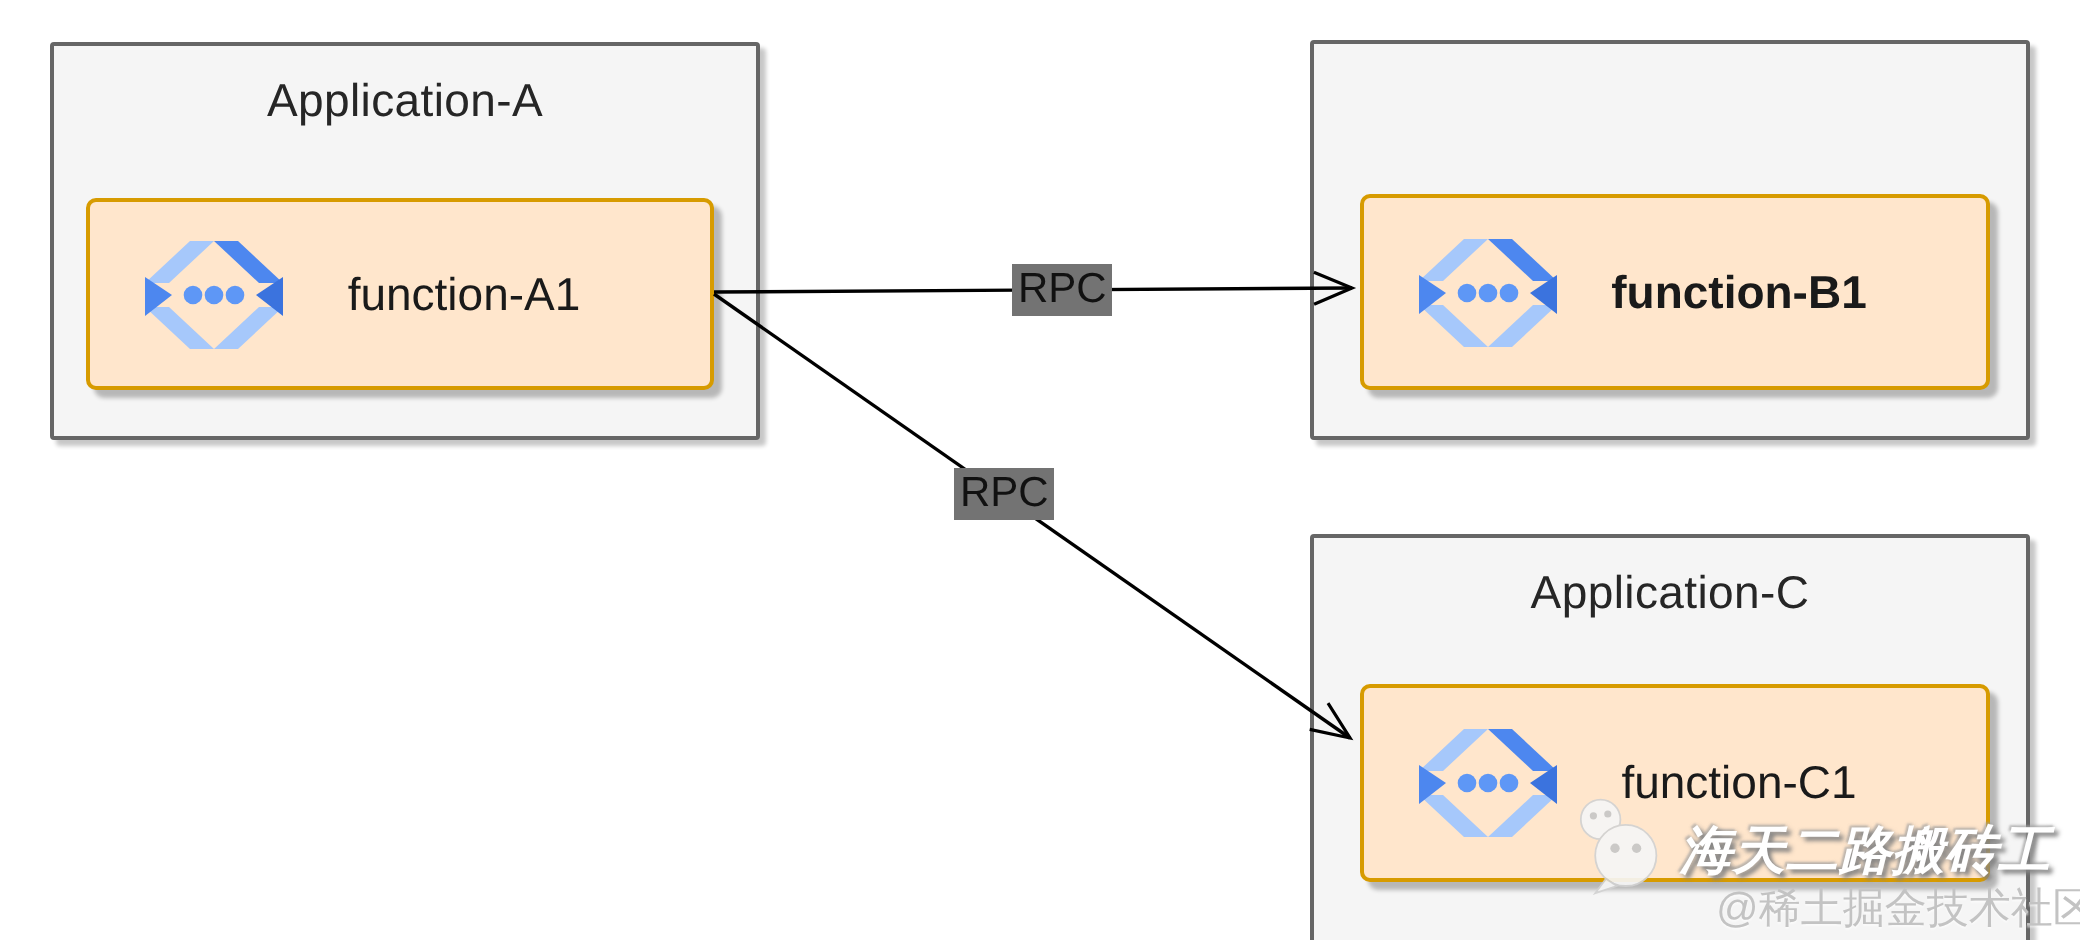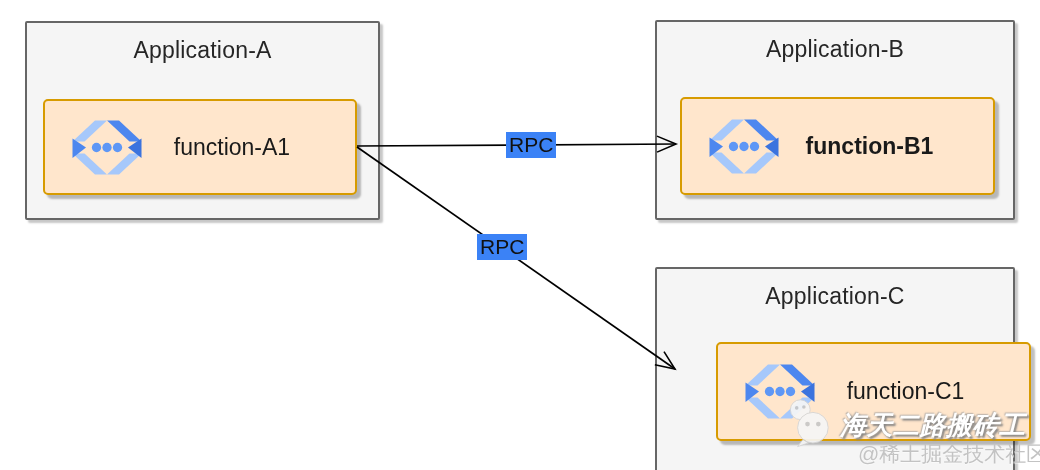--- a/index.html
+++ b/index.html
@@ -55,21 +55,21 @@
   }
   .arrow-layer {
     position: absolute;
     left: 0; top: 0;
     width: 1040px; height: 470px;
     pointer-events: none;
     z-index: 3;
   }
   .rpc-label {
     position: absolute;
-    background: #3b82f6;
+    background: #737373;
     font-size: 21px;
     color: #111111;
     padding: 0 3px;
     z-index: 4;
     line-height: 26px;
   }
   .rpc-label.rpc-1 { left: 506px; top: 132px; }
   .rpc-label.rpc-2 { left: 477px; top: 234px; }
   .watermark {
     position: absolute;
@@ -103,21 +103,21 @@
     white-space: nowrap;
     color: #c3c3c3;
     text-shadow: 0 1px 1px rgba(255,255,255,0.6);
   }
   
   .app-a { left: 25px;  top: 21px;  width: 355px; height: 199px; }
   .app-b { left: 655px; top: 20px;  width: 360px; height: 200px; }
   .app-c { left: 655px; top: 267px; width: 360px; height: 251px; }
   .func-a1 { left: 16px; top: 76px; width: 314px; height: 96px; }
   .func-b1 { left: 23px; top: 75px; width: 315px; height: 98px; font-weight: bold; }
-  .func-c1 { left: 23px; top: 73px; width: 315px; height: 99px; margin-left: 36px; }
+  .func-c1 { left: 23px; top: 73px; width: 315px; height: 99px; }
 </style>
 </head>
 <body>
 
 <div class="canvas">
 
   <svg style="position:absolute;width:0;height:0" aria-hidden="true">
     <defs>
       <symbol id="gcf-icon" viewBox="0 0 48 38">
 
@@ -142,21 +142,20 @@
       <span class="func-icon">
         <svg width="72" height="57" viewBox="0 0 48 38">
             <use href="#gcf-icon"></use>
           </svg>
       </span>
       <span class="func-label">function-A1</span>
     </div>
   </div>
 
   <div class="app-box app-b">
-    <div class="app-title">Application-B</div>
     <div class="func-box func-b1">
       <span class="func-icon">
         <svg width="72" height="57" viewBox="0 0 48 38">
             <use href="#gcf-icon"></use>
           </svg>
       </span>
       <span class="func-label">function-B1</span>
     </div>
   </div>
 

